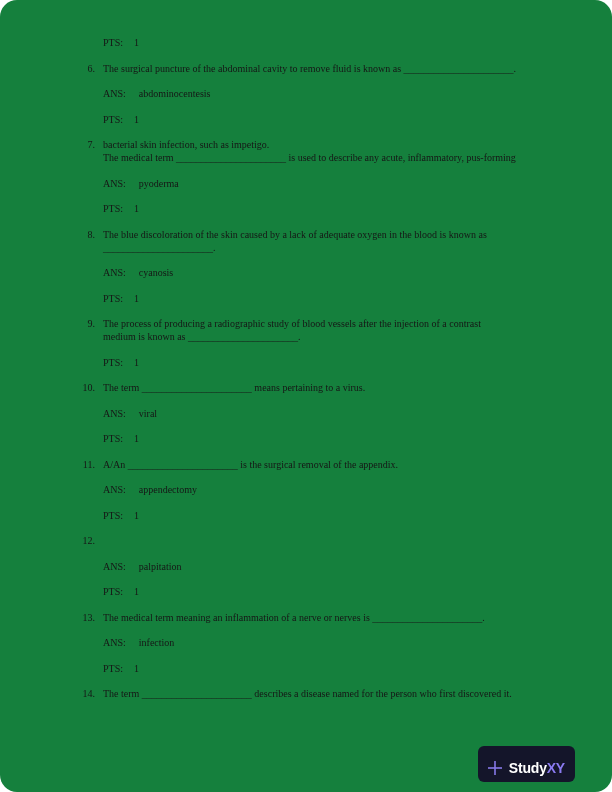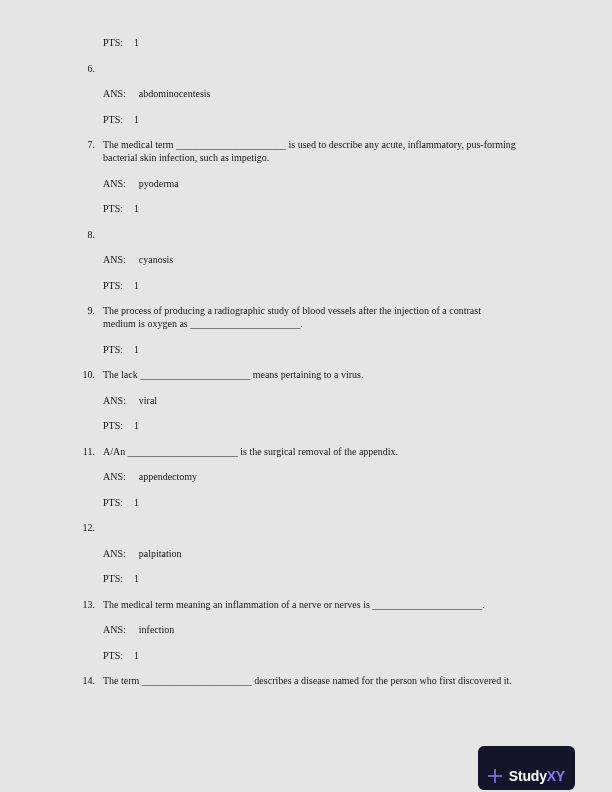--- a/index.html
+++ b/index.html
@@ -4,28 +4,29 @@
 <style>
   html, body {
     margin: 0;
     padding: 0;
     background: #ffffff;
   }
   .page {
     position: relative;
     width: 612px;
     height: 792px;
-    background: #e5e5e5;
+    background: #15803d;
     font-family: "Liberation Serif", "DejaVu Serif", serif;
     font-size: 10px;
     line-height: 13px;
     color: #161616;
     box-sizing: border-box;
     padding-top: 36px;
     overflow: hidden;
+    border-radius: 17px;
   }
   .meta {
     margin-left: 103px;
     margin-bottom: 12.5px;
     white-space: nowrap;
   }
   .mval-ans { margin-left: 13px; }
   .mval-pts { margin-left: 11px; }
   .qrow {
     display: flex;
@@ -44,21 +45,21 @@
   }
   .logo {
     position: absolute;
     top: 746px;
     right: 37px;
     height: 28px;
     background: #14152a;
     border-radius: 6px;
     display: flex;
     align-items: center;
-    padding: 16px 10px 0 9px;
+    padding: 8px 10px 0 9px;
     cursor: pointer;
   }
   .logo-plus {
     width: 16px;
     height: 16px;
     display: block;
   }
   .logo-text {
     font-family: "Liberation Sans", "DejaVu Sans", sans-serif;
     font-weight: 700;
@@ -75,75 +76,82 @@
 
 <div class="page">
 
   <div class="meta">
     <span>PTS:</span><span class="mval-pts">1</span>
   </div>
 
   <div>
     <div class="qrow">
       <div class="qnum">6.</div>
+      <div class="qtext">
+        <div class="qline">The surgical puncture of the abdominal cavity to remove fluid is known as ______________________.</div>
+      </div>
     </div>
     <div class="meta">
       <span>ANS:</span><span class="mval-ans">abdominocentesis</span>
     </div>
     <div class="meta">
       <span>PTS:</span><span class="mval-pts">1</span>
     </div>
   </div>
 
   <div>
     <div class="qrow">
       <div class="qnum">7.</div>
       <div class="qtext">
+        <div class="qline">bacterial skin infection, such as impetigo.</div>
         <div class="qline">The medical term ______________________ is used to describe any acute, inflammatory, pus-forming</div>
-        <div class="qline">bacterial skin infection, such as impetigo.</div>
       </div>
     </div>
     <div class="meta">
       <span>ANS:</span><span class="mval-ans">pyoderma</span>
     </div>
     <div class="meta">
       <span>PTS:</span><span class="mval-pts">1</span>
     </div>
   </div>
 
   <div>
     <div class="qrow">
       <div class="qnum">8.</div>
+      <div class="qtext">
+        <div class="qline">The blue discoloration of the skin caused by a lack of adequate oxygen in the blood is known as</div>
+        <div class="qline">______________________.</div>
+      </div>
     </div>
     <div class="meta">
       <span>ANS:</span><span class="mval-ans">cyanosis</span>
     </div>
     <div class="meta">
       <span>PTS:</span><span class="mval-pts">1</span>
     </div>
   </div>
 
   <div>
     <div class="qrow">
       <div class="qnum">9.</div>
       <div class="qtext">
         <div class="qline">The process of producing a radiographic study of blood vessels after the injection of a contrast</div>
-        <div class="qline">medium is oxygen as ______________________.</div>
+        <div class="qline">medium is known as ______________________.</div>
       </div>
     </div>
     <div class="meta">
       <span>PTS:</span><span class="mval-pts">1</span>
     </div>
   </div>
 
   <div>
     <div class="qrow">
       <div class="qnum">10.</div>
       <div class="qtext">
-        <div class="qline">The lack ______________________ means pertaining to a virus.</div>
+        <div class="qline">The term ______________________ means pertaining to a virus.</div>
       </div>
     </div>
     <div class="meta">
       <span>ANS:</span><span class="mval-ans">viral</span>
     </div>
     <div class="meta">
       <span>PTS:</span><span class="mval-pts">1</span>
     </div>
   </div>
 

